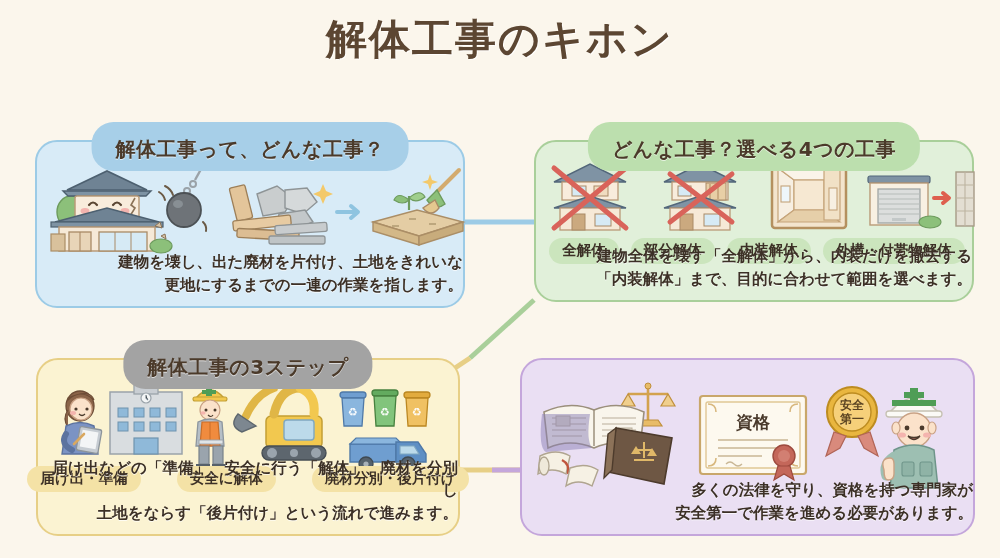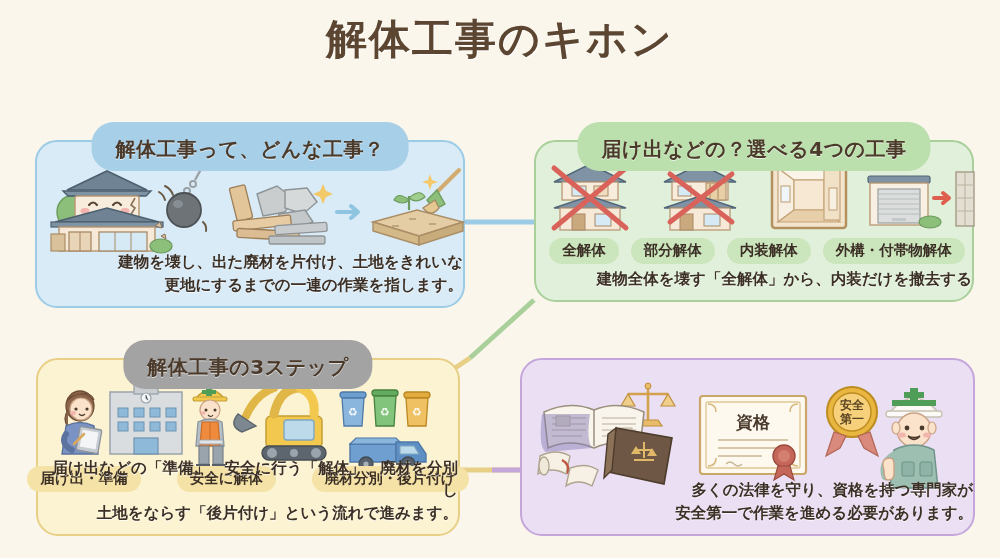--- a/index.html
+++ b/index.html
@@ -180,21 +180,21 @@
       </svg>
     </div>
 
     <div class="body">
       <div>建物を壊し、出た廃材を片付け、土地をきれいな</div>
       <div>更地にするまでの一連の作業を指します。</div>
     </div>
   </div>
 
   <div class="panel p2" style="left:534px; top:140px; width:440px; height:162px;">
-    <div class="hdr">届け出などの？選べる4つの工事</div>
+    <div class="hdr">どんな工事？選べる4つの工事</div>
 
     <div class="art" style="top:16px; height:76px;">
       <svg width="440" height="76" viewBox="0 0 440 76">
 
         <g transform="translate(14,2)">
           <path d="M4 22 L40 4 L76 22 Z" fill="#7f93a4" stroke="#53677a" stroke-width="1.4"></path>
           <rect x="12" y="22" width="56" height="18" fill="#f8ecdc" stroke="#b99a78" stroke-width="1.3"></rect>
           <rect x="22" y="26" width="14" height="10" fill="#d6eaf5" stroke="#a98a66" stroke-width="1"></rect>
           <rect x="44" y="26" width="14" height="10" fill="#f0dcc0" stroke="#a98a66" stroke-width="1"></rect>
           <path d="M4 48 L40 36 L76 48 Z" fill="#7f93a4" stroke="#53677a" stroke-width="1.4"></path>
@@ -244,20 +244,21 @@
 
     <div class="pillrow" style="top:96px; gap:12px;padding-left:6px;">
       <span class="pill">全解体</span>
       <span class="pill">部分解体</span>
       <span class="pill">内装解体</span>
       <span class="pill">外構・付帯物解体</span>
     </div>
 
     <div class="body">
       <div>建物全体を壊す「全解体」から、内装だけを撤去する</div>
+      <div>「内装解体」まで、目的に合わせて範囲を選べます。</div>
     </div>
   </div>
 
   <div class="panel p3" style="left:36px; top:358px; width:424px; height:178px;">
     <div class="hdr">解体工事の3ステップ</div>
 
     <div class="art" style="top:18px; height:90px;">
       <svg width="424" height="90" viewBox="0 0 424 90">
 
         <g transform="translate(10,4)">

